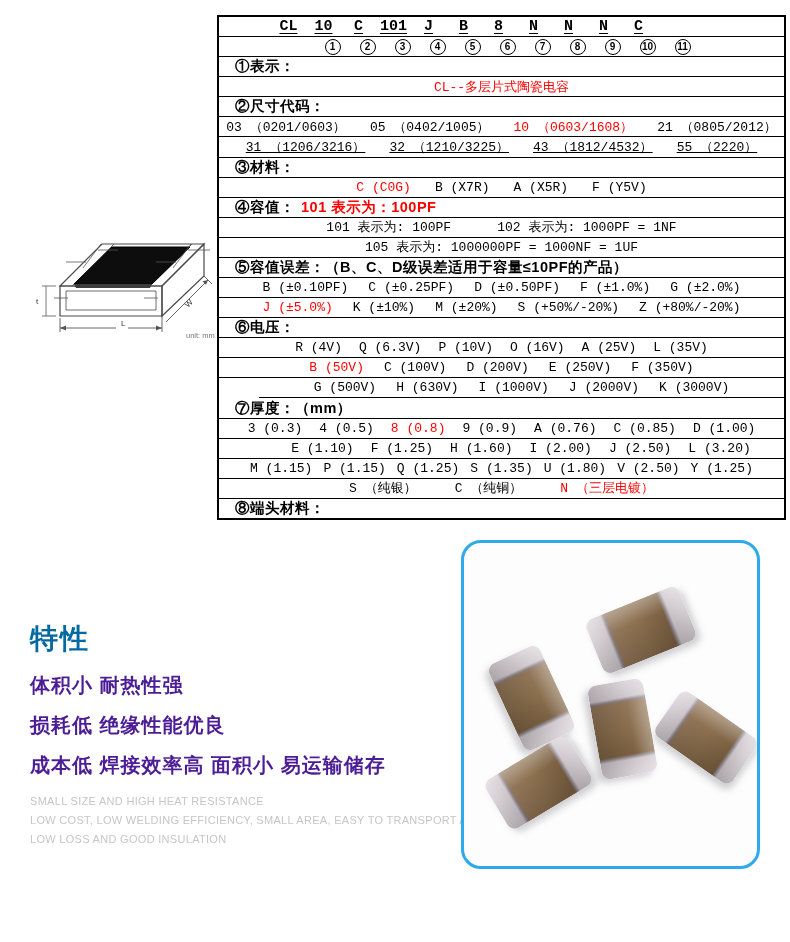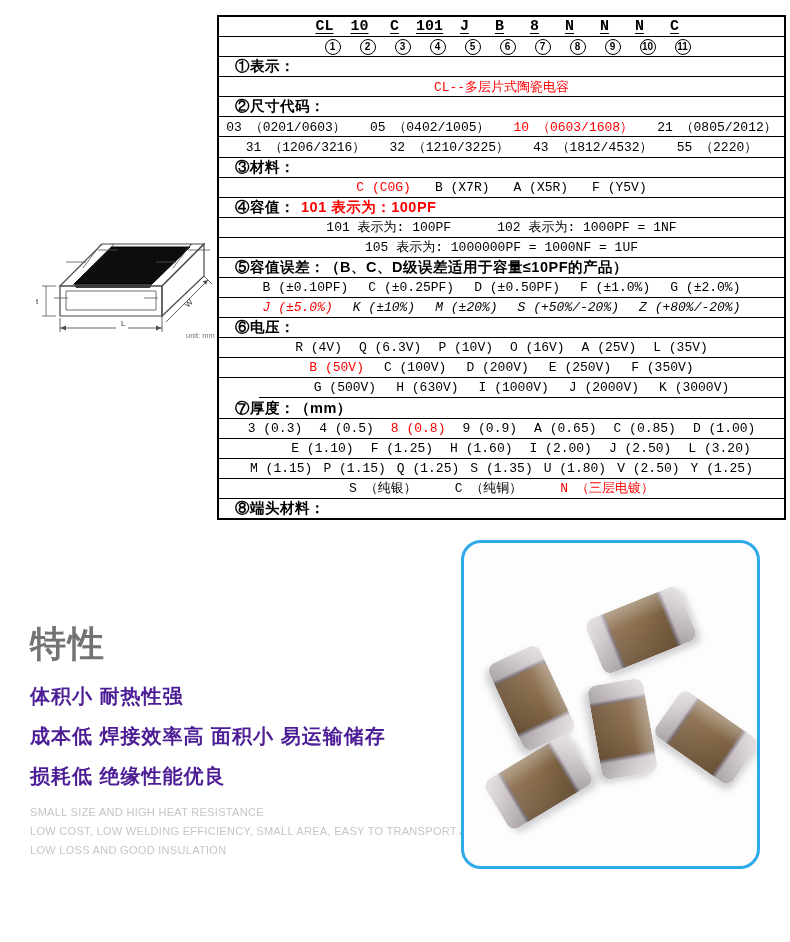--- a/index.html
+++ b/index.html
@@ -14,21 +14,21 @@
     position:absolute; left:217px; top:15px; width:569px; height:505px;
     border:2px solid #000; background:#fff;
     display:flex; flex-direction:column;
   }
   .spec-row {
     flex:1 1 0; border-bottom:1px solid #000;
     display:flex; align-items:center; min-height:0; overflow:hidden;
   }
   .spec-row:last-child { border-bottom:none; }
 
-  .row-codes { padding-left:88px; }
+  .row-codes { padding-left:52px; }
   .row-codes .slot {
     width:35px; text-align:center;
     font-family:"Liberation Mono", monospace; font-weight:bold; font-size:15px;
     text-decoration:underline; text-underline-offset:3px; color:#000;
   }
   .row-pos { padding-left:96px; }
   .row-pos .slot { width:35px; display:flex; justify-content:center; }
   .pos-badge {
     width:16px; height:16px; border:1.4px solid #000; border-radius:50%;
     font-size:10px; line-height:13.5px; text-align:center; font-weight:bold; color:#000;
@@ -41,21 +41,21 @@
     font-family:"Liberation Mono", monospace; font-size:13px; color:#000; }
   .seg { white-space:pre; }
   .seg.red { color:#fe0000; }
   .spec-row.label .seg.red { color:#fe0000; }
 
   
   .diagram { position:absolute; left:28px; top:198px; width:195px; height:145px; }
 
   
   .features { position:absolute; left:30px; top:620px; width:420px; }
-  .features-title { font-size:36px; font-weight:bold; color:#737373; letter-spacing:2px; margin-bottom:14px; }
+  .features-title { font-size:28px; font-weight:bold; color:#0369a1; letter-spacing:2px; margin-bottom:14px; }
   .feature-cn { font-size:20px; font-weight:bold; color:#4c1d95; letter-spacing:1px; margin-bottom:13px; }
   .features-en { margin-top:6px; }
   .feature-en { font-size:11px; color:#c6c6c6; letter-spacing:0.3px; line-height:1.72; white-space:nowrap; }
 
   
   .photo {
     position:absolute; left:461px; top:540px; width:299px; height:329px;
     border:3px solid #2ea9e9; border-radius:20px; background:#fdfdfd; overflow:hidden;
   }
   .chip {
@@ -135,21 +135,21 @@
     </div>
     <div class="spec-row label">
       <span class="seg">②尺寸代码：</span>
     </div>
     <div class="spec-row center" style="gap: 24px;">
       <span class="seg">03 （0201/0603）</span>
       <span class="seg">05 （0402/1005）</span>
       <span class="seg red">10 （0603/1608）</span>
       <span class="seg">21 （0805/2012）</span>
     </div>
-    <div class="spec-row center" style="gap: 24px;">
+    <div class="spec-row center" style="gap: 24px; text-decoration: underline;">
       <span class="seg">31 （1206/3216）</span>
       <span class="seg">32 （1210/3225）</span>
       <span class="seg">43 （1812/4532）</span>
       <span class="seg">55 （2220）</span>
     </div>
     <div class="spec-row label">
       <span class="seg">③材料：</span>
     </div>
     <div class="spec-row center" style="gap: 24px;">
       <span class="seg red">C (C0G)</span>
@@ -171,21 +171,21 @@
     <div class="spec-row label">
       <span class="seg">⑤容值误差：（B、C、D级误差适用于容量≤10PF的产品）</span>
     </div>
     <div class="spec-row center" style="gap: 20px;">
       <span class="seg">B (±0.10PF)</span>
       <span class="seg">C (±0.25PF)</span>
       <span class="seg">D (±0.50PF)</span>
       <span class="seg">F (±1.0%)</span>
       <span class="seg">G (±2.0%)</span>
     </div>
-    <div class="spec-row center" style="gap: 20px; font-style: italic;">
+    <div class="spec-row center" style="gap: 20px;">
       <span class="seg red">J (±5.0%)</span>
       <span class="seg">K (±10%)</span>
       <span class="seg">M (±20%)</span>
       <span class="seg">S (+50%/-20%)</span>
       <span class="seg">Z (+80%/-20%)</span>
     </div>
     <div class="spec-row label">
       <span class="seg">⑥电压：</span>
     </div>
     <div class="spec-row center" style="gap: 17px;">
@@ -211,21 +211,21 @@
       <span class="seg">K (3000V)</span>
     </div>
     <div class="spec-row label">
       <span class="seg">⑦厚度：（mm）</span>
     </div>
     <div class="spec-row center" style="gap: 17px;">
       <span class="seg">3 (0.3)</span>
       <span class="seg">4 (0.5)</span>
       <span class="seg red">8 (0.8)</span>
       <span class="seg">9 (0.9)</span>
-      <span class="seg">A (0.65)</span>
+      <span class="seg">A (0.76)</span>
       <span class="seg">C (0.85)</span>
       <span class="seg">D (1.00)</span>
     </div>
     <div class="spec-row center" style="gap: 17px; padding-left: 39px;">
       <span class="seg">E (1.10)</span>
       <span class="seg">F (1.25)</span>
       <span class="seg">H (1.60)</span>
       <span class="seg">I (2.00)</span>
       <span class="seg">J (2.50)</span>
       <span class="seg">L (3.20)</span>
@@ -278,22 +278,22 @@
   </g>
   <text x="93" y="128" font-size="8" fill="#333" font-family="Liberation Sans, sans-serif">L</text>
   <text x="160" y="110" font-size="8" fill="#333" transform="rotate(-45 160 110)" font-family="Liberation Sans, sans-serif">W</text>
   <text x="8" y="106" font-size="8" fill="#333" font-family="Liberation Sans, sans-serif">t</text>
   <text x="158" y="140" font-size="7.5" fill="#777" font-family="Liberation Sans, sans-serif">unit: mm</text>
 </svg>
 
 <div class="features">
   <div class="features-title">特性</div>
   <div class="feature-cn">体积小 耐热性强</div>
+  <div class="feature-cn">损耗低 绝缘性能优良</div>
   <div class="feature-cn">成本低 焊接效率高 面积小 易运输储存</div>
-  <div class="feature-cn">损耗低 绝缘性能优良</div>
   <div class="features-en">
     <div class="feature-en">SMALL SIZE AND HIGH HEAT RESISTANCE</div>
     <div class="feature-en">LOW COST, LOW WELDING EFFICIENCY, SMALL AREA, EASY TO TRANSPORT AND STORE</div>
     <div class="feature-en">LOW LOSS AND GOOD INSULATION</div>
   </div>
 </div>
 
 <div class="photo">
   <div class="chip chip-2"></div>
   <div class="chip chip-3"></div>

